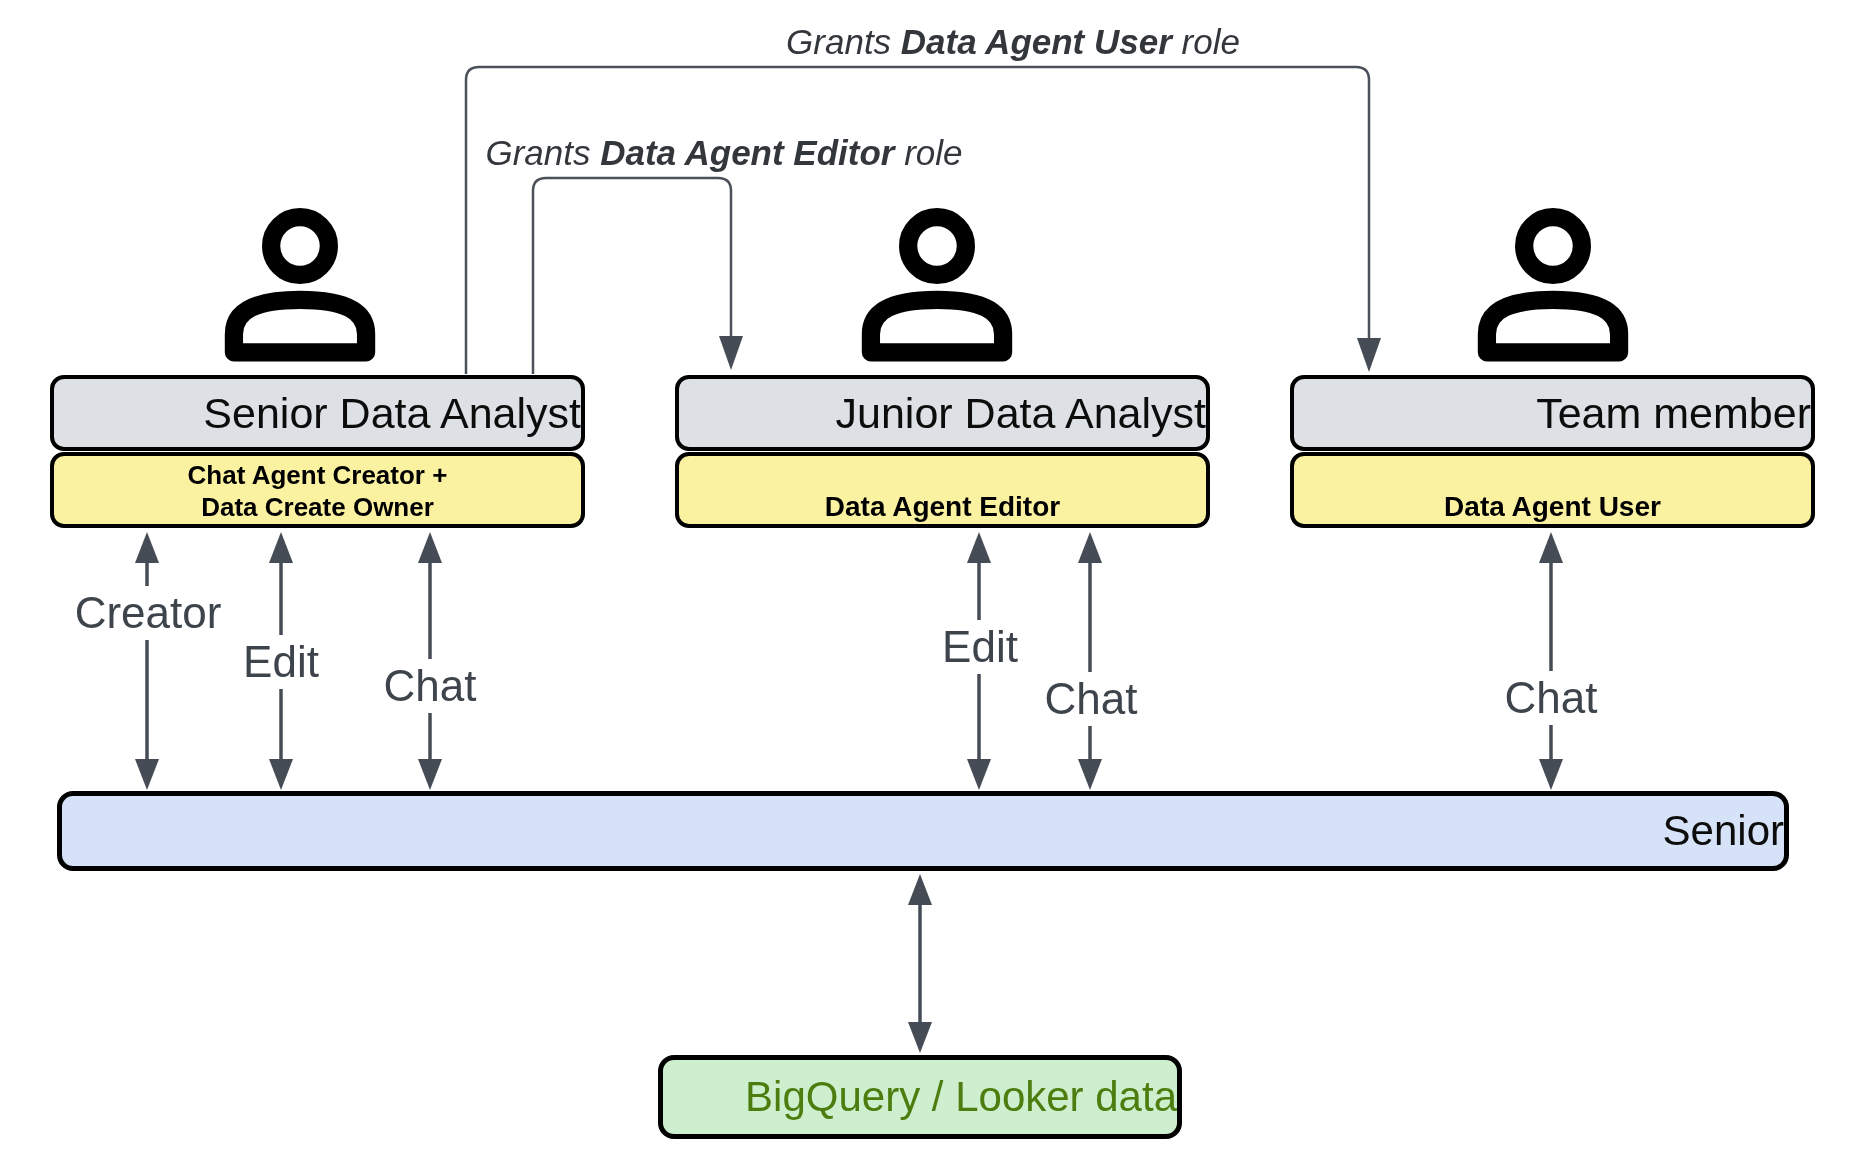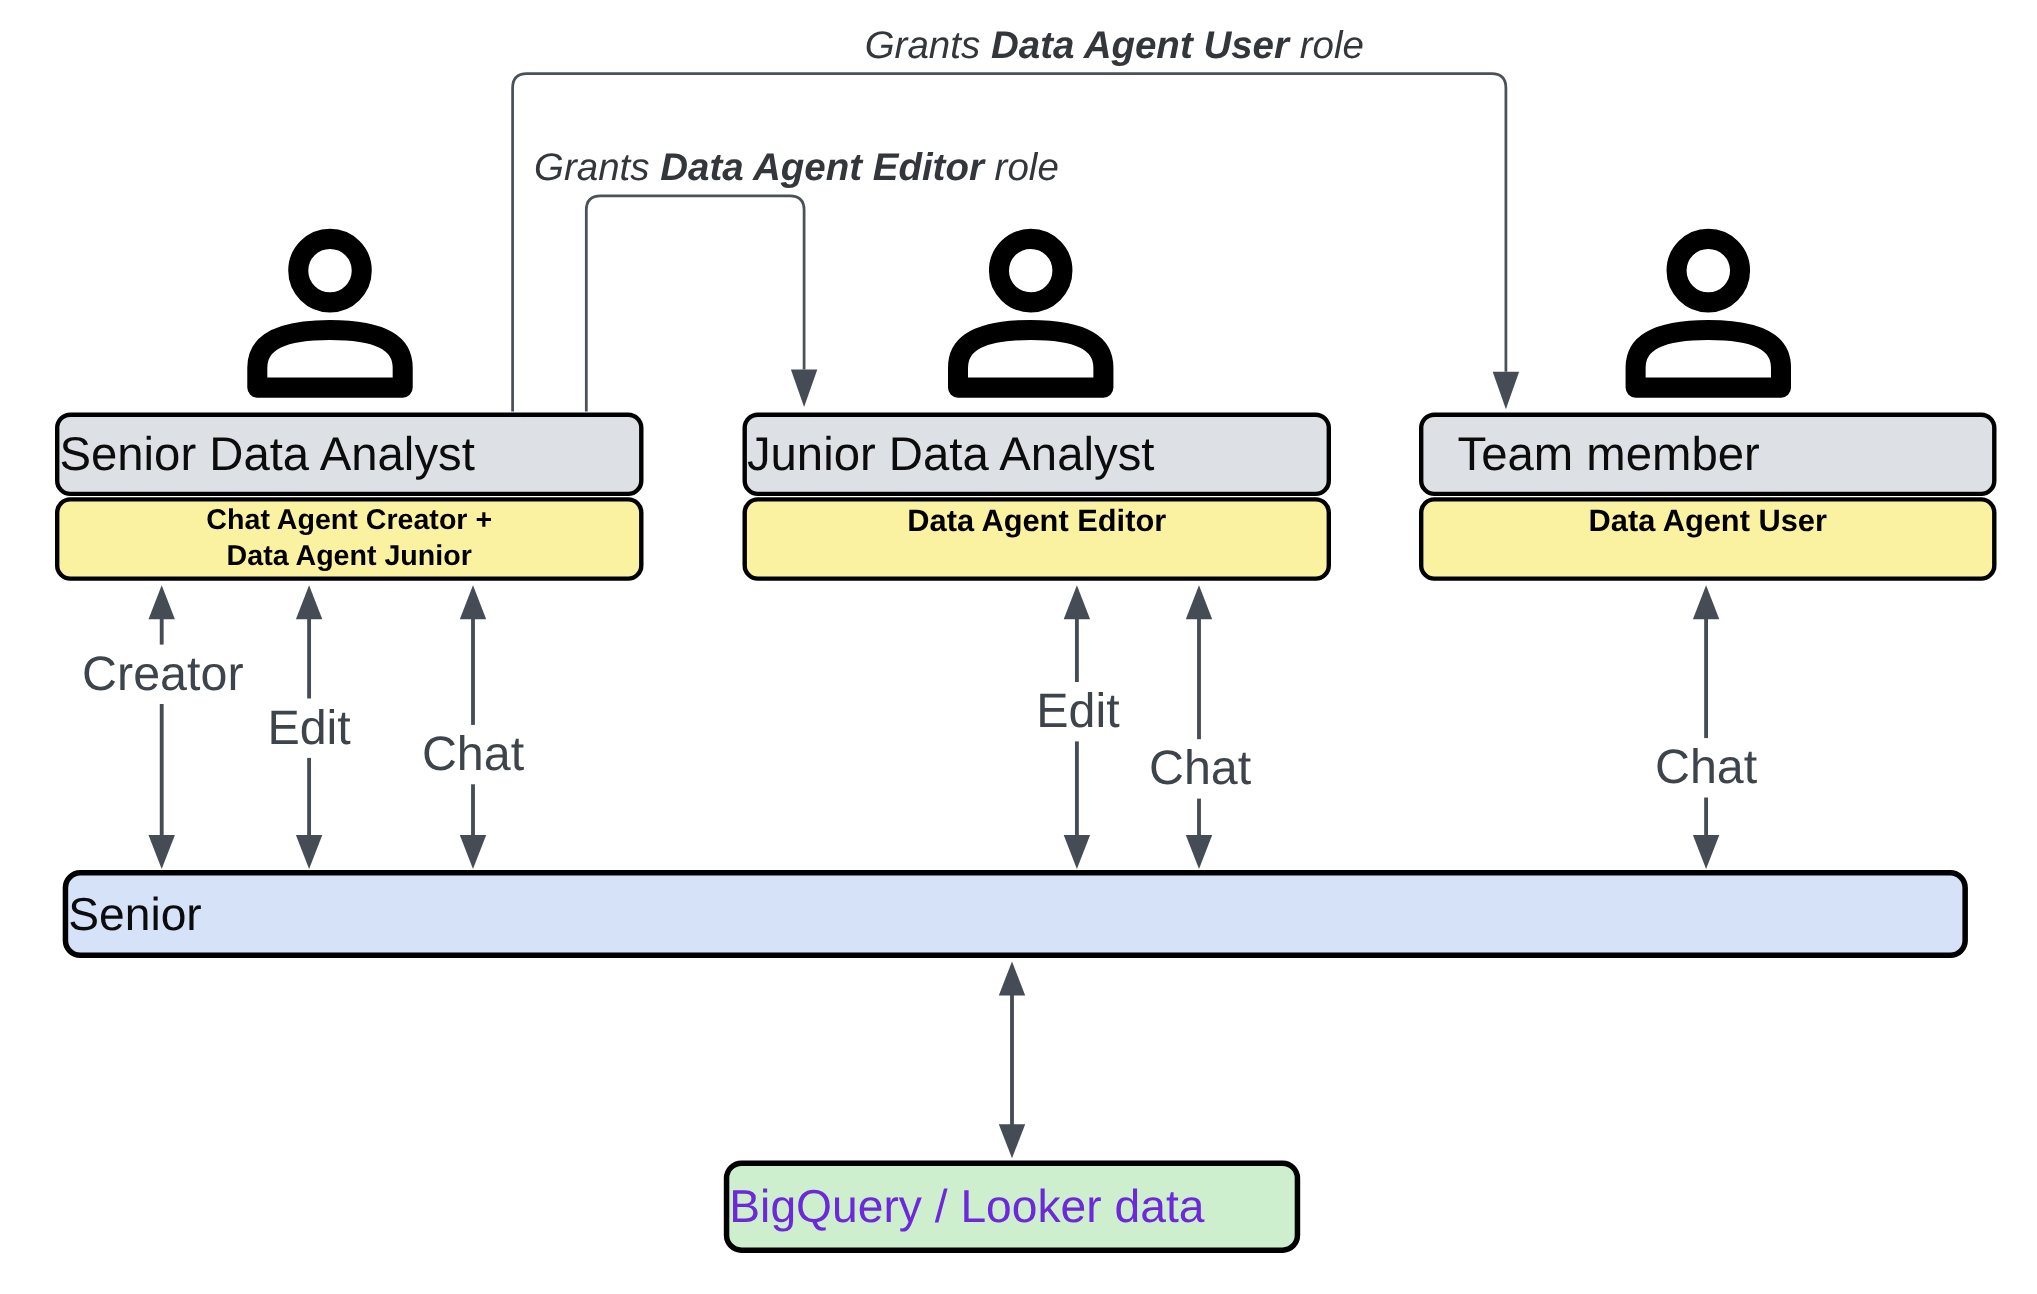--- a/index.html
+++ b/index.html
@@ -1,26 +1,26 @@
 <!DOCTYPE html>
 <html><head>
 <meta charset="utf-8">
 <style>
   html,body{margin:0;padding:0;background:#fff;}
   .canvas{
     position:relative;width:1852px;height:1176px;background:#ffffff;overflow:hidden;
     font-family:"Liberation Sans", sans-serif;
   }
   .overlay{position:absolute;left:0;top:0;z-index:1;}
-  .box{position:absolute;box-sizing:border-box;display:flex;align-items:center;justify-content:flex-start;z-index:2;text-align:center;}
+  .box{position:absolute;box-sizing:border-box;display:flex;align-items:center;justify-content:flex-end;z-index:2;text-align:center;}
   .title-box{background:#dde1e6;border:4px solid #000;border-radius:14px;font-size:43px;color:#0c0c0c;}
   .role-box{background:#fbf2a1;border:4px solid #000;border-radius:14px;font-weight:bold;font-size:28px;color:#000;flex-direction:column;line-height:1.26;}
   .role-box.two-line{font-size:26px;}
   .agent-bar{background:#d6e2f8;border:5px solid #000;border-radius:16px;font-size:42px;color:#0c0c0c;}
-  .data-box{background:#ceefce;border:5px solid #000;border-radius:16px;font-size:42px;color:#6d28d9;}
+  .data-box{background:#ceefce;border:5px solid #000;border-radius:16px;font-size:42px;color:#4d7c0f;}
   .action-label{position:absolute;transform:translate(-50%,-50%);background:#fff;padding:2px 9px;font-size:44px;color:#3e444b;z-index:3;white-space:nowrap;}
   .grant-label{position:absolute;transform:translate(-50%,-50%);font-style:italic;font-size:35px;color:#33373c;z-index:3;white-space:nowrap;text-align:center;}
   .grant-label b{font-weight:bold;}
   .person-icon{position:absolute;width:152px;height:158px;z-index:2;}
 </style>
 </head>
 <body>
 
 <div class="canvas">
 
@@ -90,21 +90,21 @@
   <svg class="person-icon" style="left:1477px;top:205px;" viewBox="0 0 100 104">
     <circle cx="50" cy="27" r="19" fill="#fff" stroke="#000" stroke-width="12"></circle>
     <path d="M6.5 97 V85 C6.5 69 22 62.5 50 62.5 C78 62.5 93.5 69 93.5 85 V97 Z" fill="#fff" stroke="#000" stroke-width="12" stroke-linejoin="round"></path>
   </svg>
 
   <div class="box title-box" style="left:50px;top:375px;width:535px;height:76px;">
       <span>Senior Data Analyst</span>
     </div>
   <div class="box role-box two-line" style="left:50px;top:452px;width:535px;height:76px;">
     <div>Chat Agent Creator +</div>
-    <div>Data Agent Junior</div>
+    <div>Data Create Owner</div>
   </div>
 
   <div class="box title-box" style="left:675px;top:375px;width:535px;height:76px;">
       <span>Junior Data Analyst</span>
     </div>
   <div class="box role-box" style="left:675px;top:452px;width:535px;height:76px;">
     <div>Data Agent Editor</div>
   </div>
 
   <div class="box title-box" style="left:1290px;top:375px;width:525px;height:76px;padding-left:31px;">

